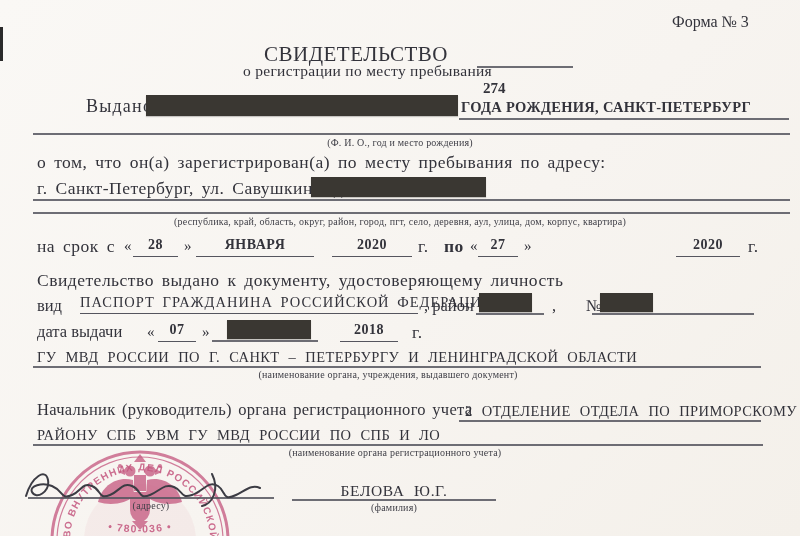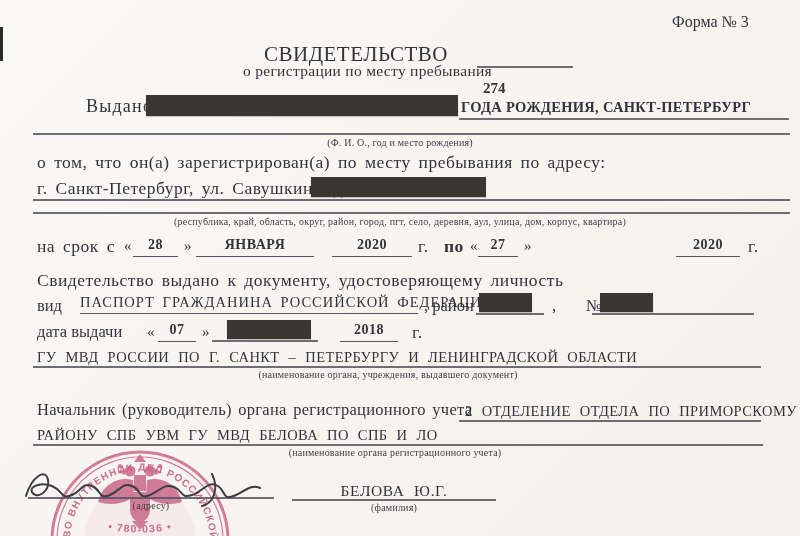--- a/index.html
+++ b/index.html
@@ -83,21 +83,21 @@
   <div class="ug" style="left:340px;top:322px;width:58px;">2018</div>
   <div class="abs t" style="left:412px;top:322px;">г.</div>
 
   <div class="abs uc" style="left:37px;top:349px;">ГУ МВД РОССИИ ПО Г. САНКТ – ПЕТЕРБУРГУ И ЛЕНИНГРАДСКОЙ ОБЛАСТИ</div>
   <div class="ln" style="left:33px;top:366px;width:728px;"></div>
   <div class="abs" style="left:37px;top:400px;font-size:16.5px;letter-spacing:.3px;word-spacing:2px;">Начальник (руководитель) органа регистрационного учета</div>
 
   <div class="abs cap ctr" style="left:0;top:369px;width:776px;">(наименование органа, учреждения, выдавшего документ)</div>
   <div class="abs uc" style="left:465px;top:403px;">2 ОТДЕЛЕНИЕ ОТДЕЛА ПО ПРИМОРСКОМУ</div>
   <div class="ln" style="left:459px;top:420px;width:302px;"></div>
-  <div class="abs uc" style="left:37px;top:427px;">РАЙОНУ СПБ УВМ ГУ МВД БЕЛОВА ПО СПБ И ЛО</div>
+  <div class="abs uc" style="left:37px;top:427px;">РАЙОНУ СПБ УВМ ГУ МВД РОССИИ ПО СПБ И ЛО</div>
   <div class="ln" style="left:33px;top:444px;width:730px;"></div>
   <div class="abs cap ctr" style="left:0;top:447px;width:790px;">(наименование органа регистрационного учета)</div>
 
   <svg class="abs" style="left:38px;top:448px;z-index:1;" width="204" height="190" viewBox="0 0 204 190">
     <g fill="none" stroke="#c4567e" opacity="0.75">
       <circle cx="102" cy="92" r="88" stroke-width="3"></circle>
       <circle cx="102" cy="92" r="83" stroke-width="1.2"></circle>
     </g>
     <circle cx="102" cy="92" r="56" fill="#c4567e" opacity="0.06"></circle>
     <path id="ringPath" d="M 48 137 A 70 70 0 1 1 156 137" fill="none"></path>

